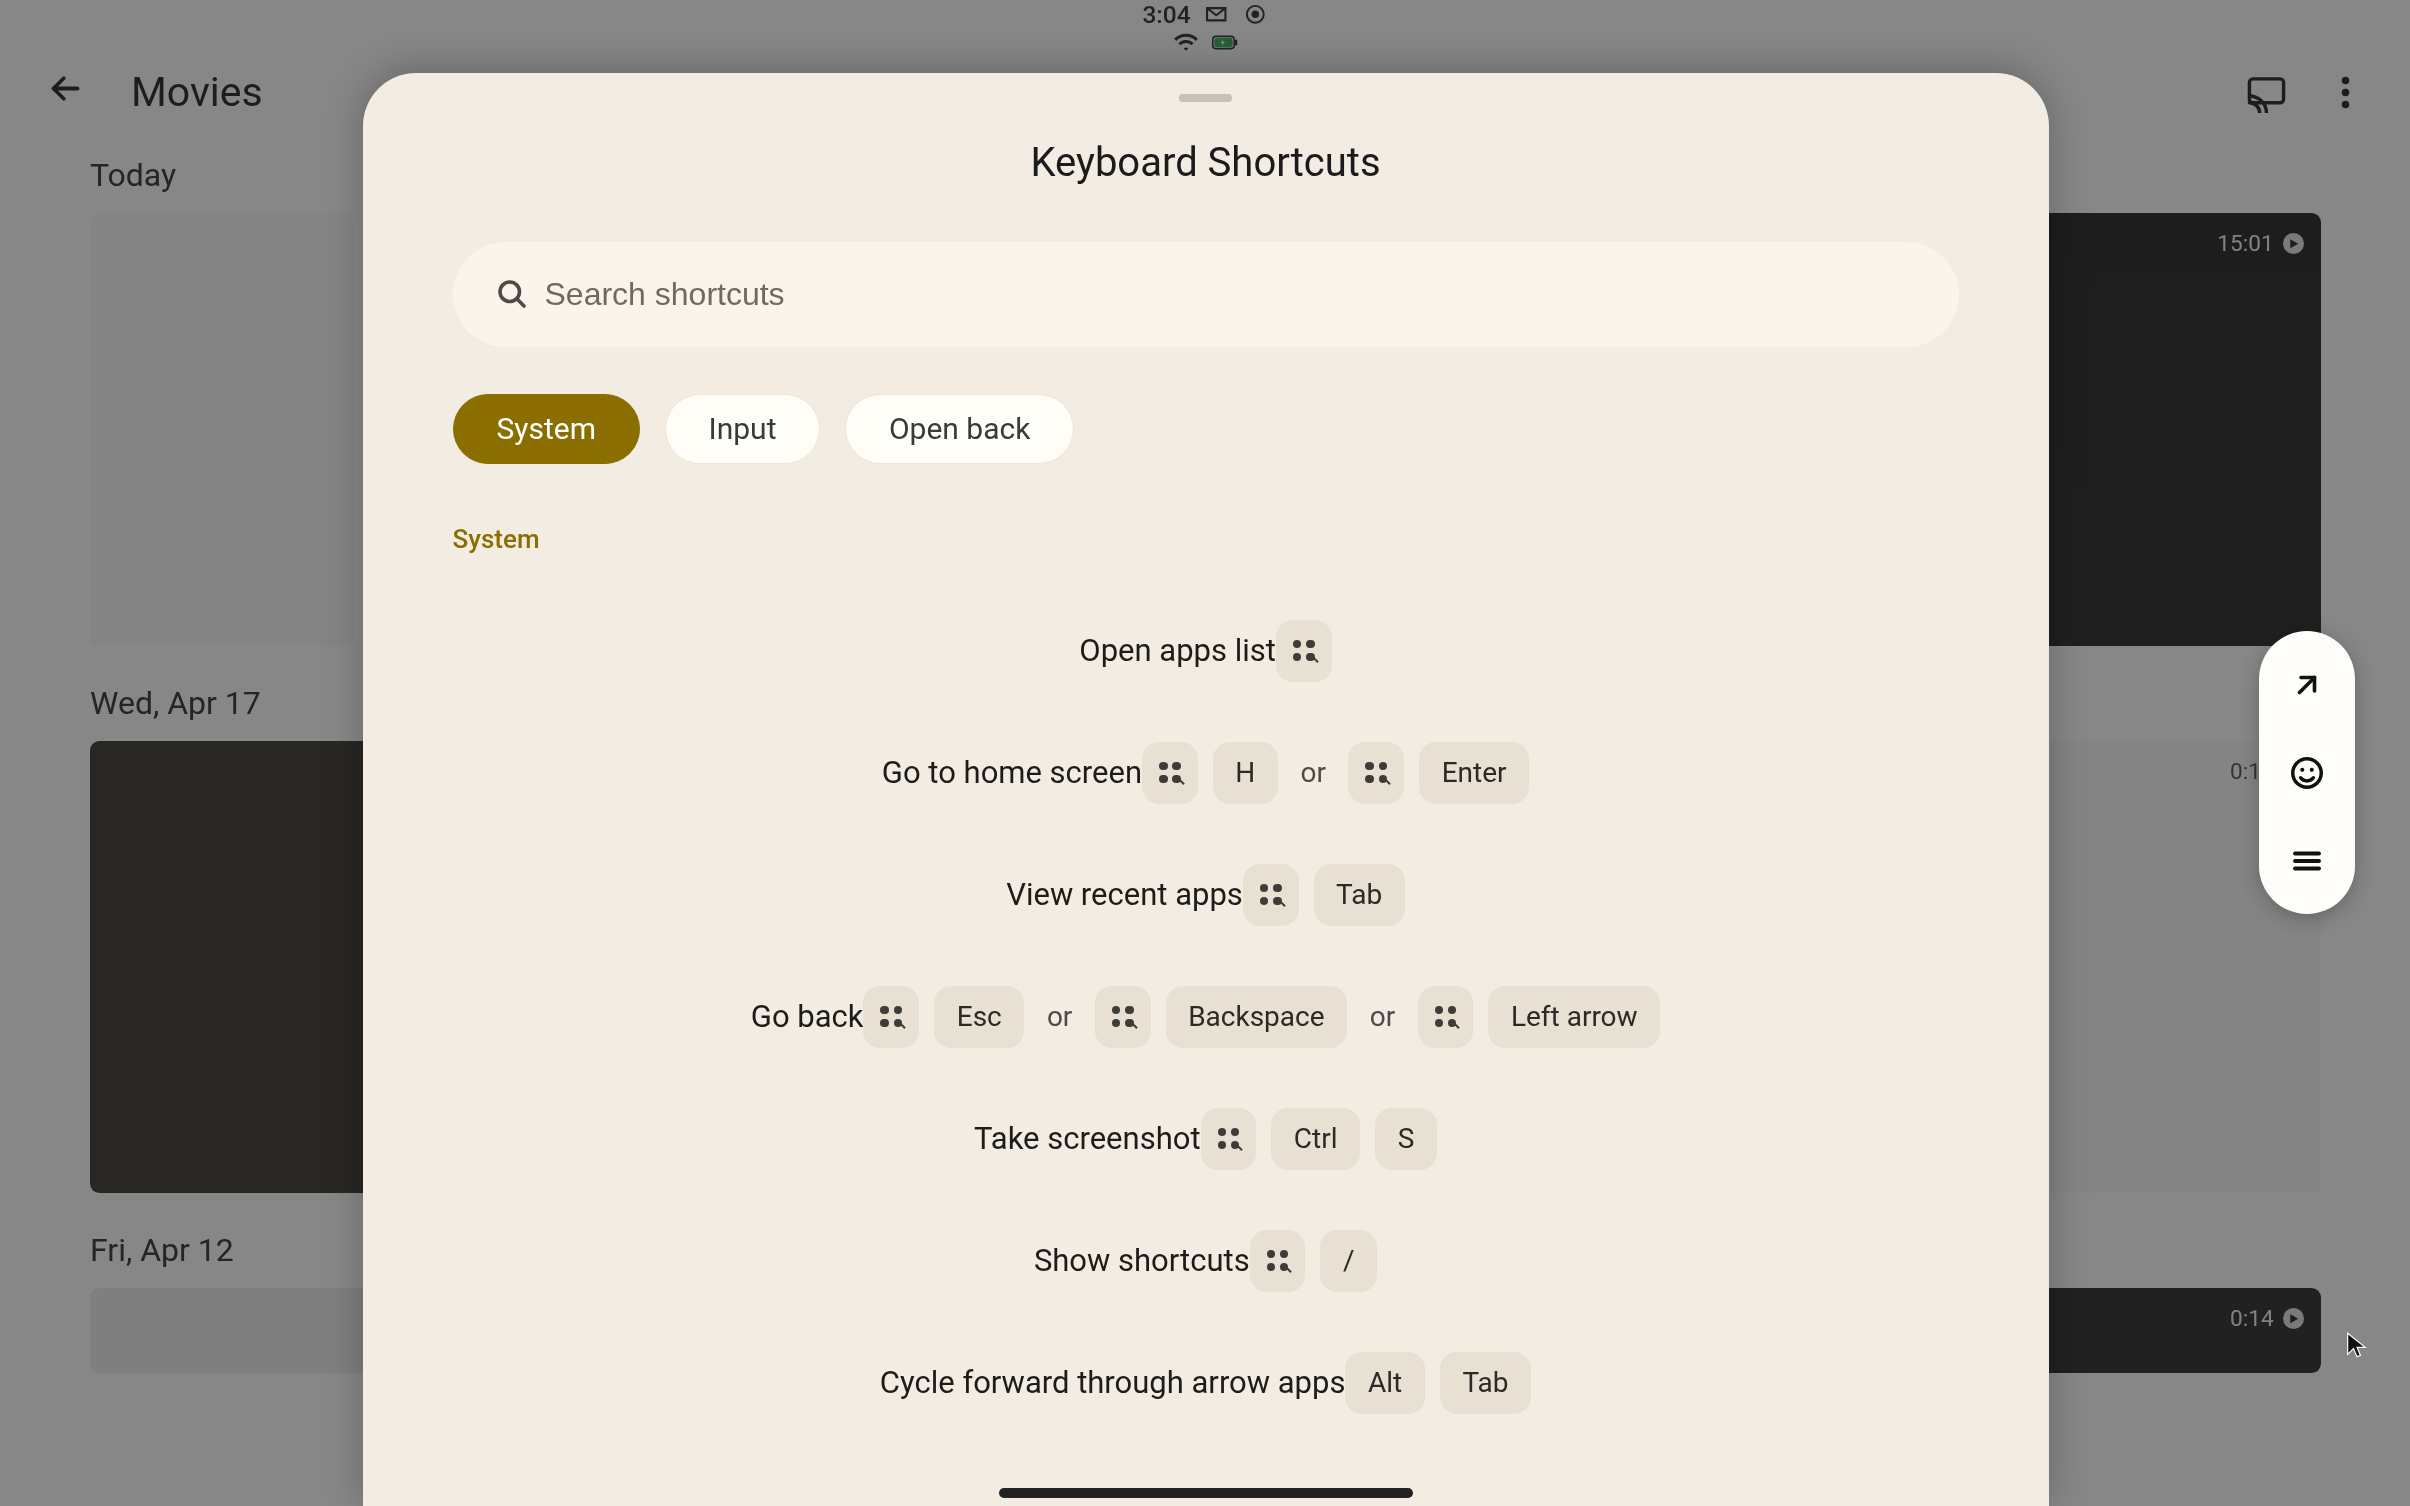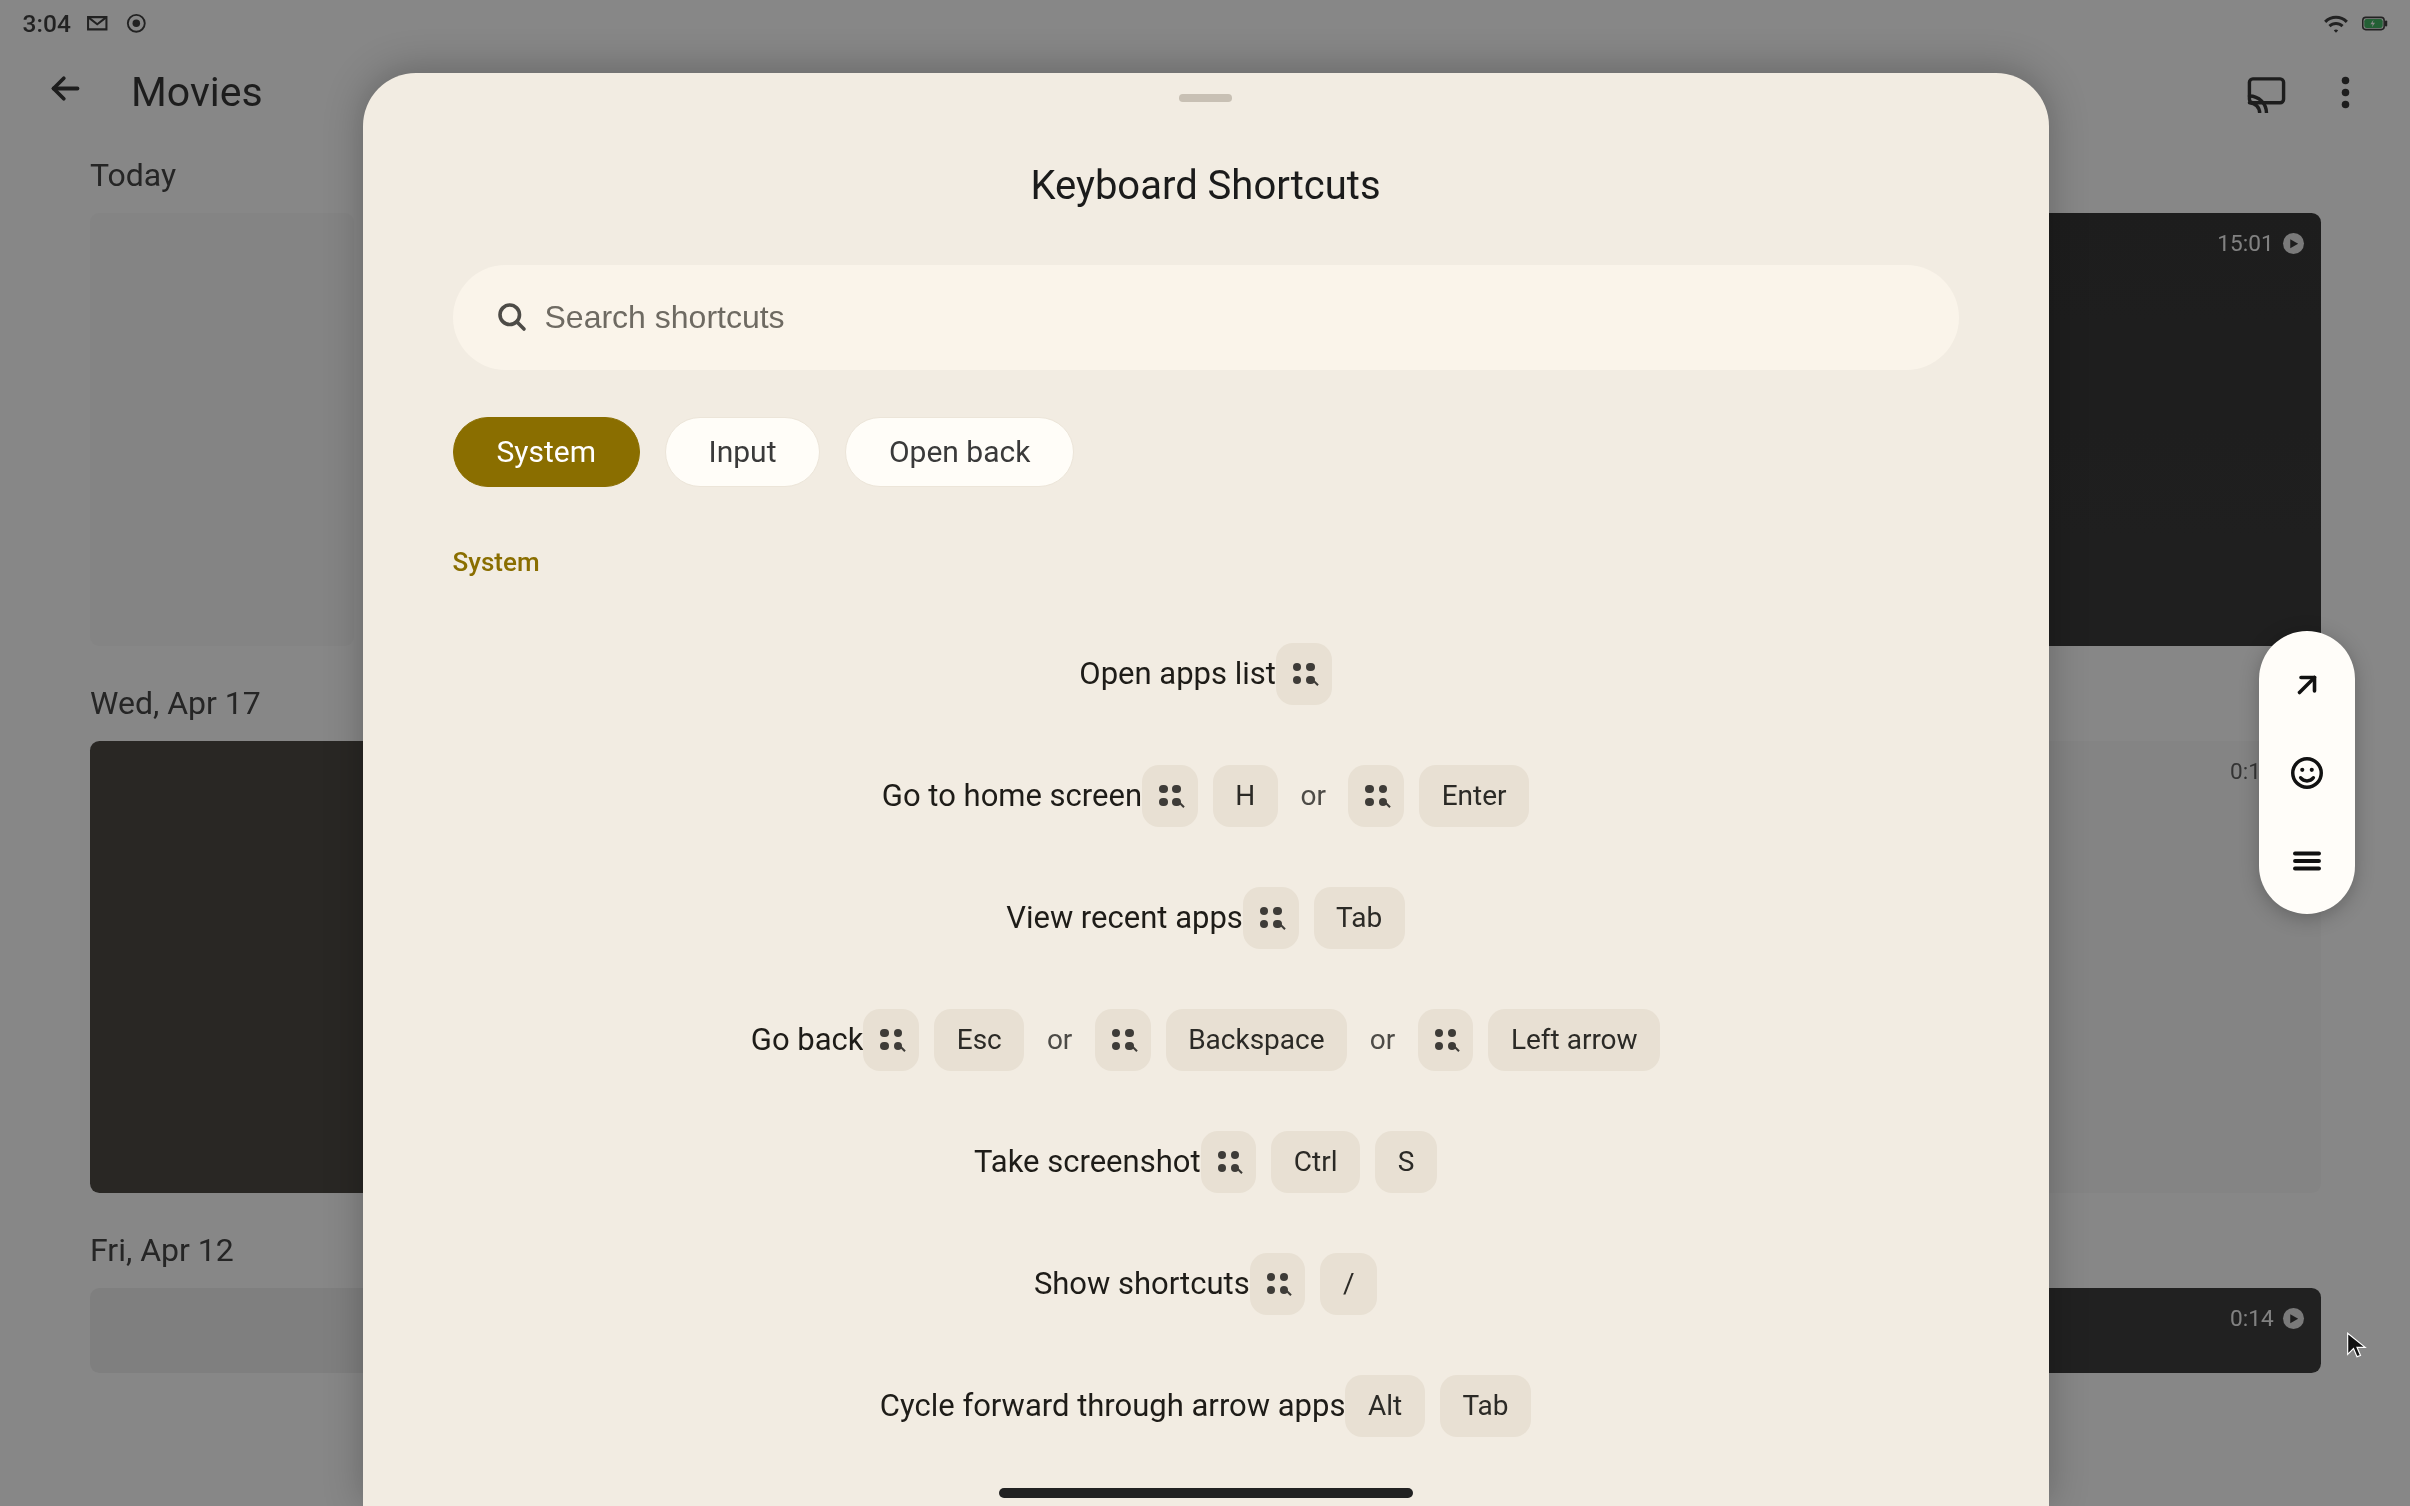--- a/index.html
+++ b/index.html
@@ -11,21 +11,21 @@
     position: absolute; inset: 0;
     background: rgba(40,40,40,0.55);
     z-index: 50;
   }
 
   
   .bg-app { position: absolute; inset: 0; z-index: 10; }
 
   .status-bar {
     height: 47px; display: flex; align-items: center; justify-content: space-between;
-    padding: 0 22.6px; color: #1b1b1b; font-size: 24.5px; font-weight: 500;
+    padding: 0 22.6px; color: #1b1b1b; font-size: 24.5px; font-weight: 500; flex-direction: column;
   }
   .status-left, .status-right { display:flex; align-items:center; gap:13px; }
   .status-icon { width: 26px; height: 26px; display:flex; align-items:center; justify-content:center; }
 
   .app-top-bar {
     height: 90px; display:flex; align-items:center; justify-content:space-between;
     padding: 0 45px 0 45px;
   }
   .app-top-left { display:flex; align-items:flex-start; gap: 45px; }
   .app-title { font-size: 41px; color:#111; font-weight: 400;}
@@ -52,21 +52,21 @@
     position:absolute; top: 73px; left:50%; transform:translateX(-50%);
     width: 1686px; height: 1433px;
     background:#f2ece2;
     border-radius: 53px 53px 0 0;
     z-index: 100;
     display:flex; flex-direction:column;
     box-shadow: 0 -3.8px 38px rgba(0,0,0,0.25);
     overflow:hidden;
   }
   .drag-handle { width:53px; height:7.5px; background:#c8c0b4; border-radius:3.8px; margin: 21px auto 0; }
-  .sheet-title { text-align:center; font-size:40px; font-weight:400; color:#1b1b1b; margin-top: 60px;}
+  .sheet-title { text-align:center; font-size:40px; font-weight:400; color:#1b1b1b; margin-top: 37px;}
   .sheet-body { padding: 56px 90px 0; flex:1; overflow:hidden; display:flex; flex-direction:column;}
   .search-wrap {
     background:#faf4ea; border-radius: 56px; height: 105px;
     display:flex; align-items:center; padding: 0 41px; gap: 15px;
   }
   .search-wrap input {
     flex:1; background:transparent; border:none; outline:none; font-size:32px; color:#333;
   }
   .search-wrap input::placeholder { color:#6e6a62; }
 

